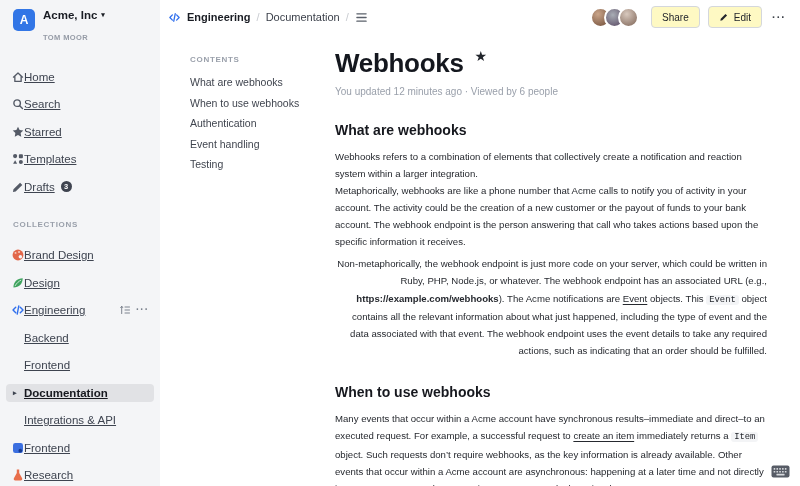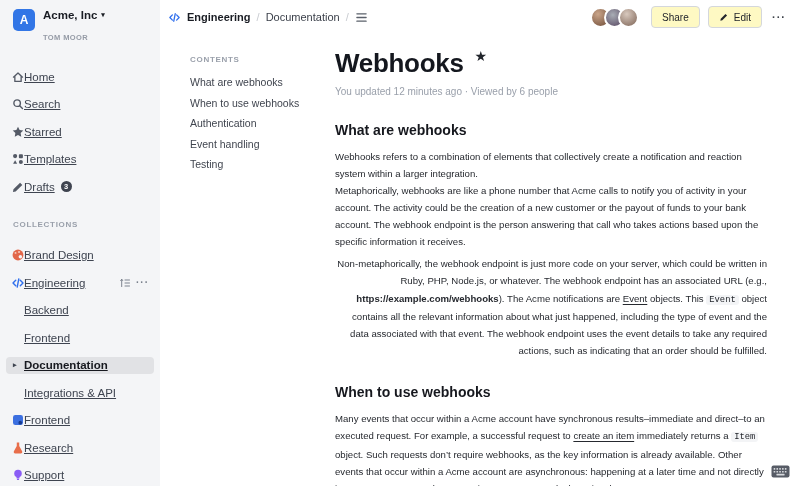--- a/index.html
+++ b/index.html
@@ -165,20 +165,29 @@
               <circle cx="8" cy="8" r="6.2" fill="#e2674a"></circle>
               <circle cx="10.7" cy="10" r="2" fill="#f4f5f7"></circle>
               <circle cx="5.2" cy="5.6" r="1.1" fill="#f6cfc4"></circle>
               <circle cx="9.2" cy="4.6" r="1.1" fill="#f6cfc4"></circle>
             </svg>
           </span>
           <span>Brand Design</span>
         </div>
         <div class="nav-item">
           <span class="icon">
+            <svg viewBox="0 0 16 16">
+              <path d="M2.8 13.2C2.8 6.8 7 3 13.4 2.7c-.2 6.5-4 10.4-10.6 10.5z" fill="#3fa45f"></path>
+              <path d="M4.5 11.5c2-3.5 4.5-5.5 7-6.8" stroke="#d9efe0" stroke-width="1" fill="none"></path>
+            </svg>
+          </span>
+          <span>Design</span>
+        </div>
+        <div class="nav-item">
+          <span class="icon">
             <svg viewBox="0 0 16 16" fill="none" stroke="#2f6fed" stroke-width="1.6" stroke-linecap="round" stroke-linejoin="round">
               <path d="M5.4 4.8 2.3 8l3.1 3.2M10.6 4.8 13.7 8l-3.1 3.2M8.9 3.4 7.1 12.6"></path>
             </svg>
           </span>
           <span>Engineering</span>
           <span class="trail">
             <span>
               <svg viewBox="0 0 16 16" fill="none" stroke="currentColor" stroke-width="1.3" stroke-linecap="round">
                 <path d="M8 4h6M8 8h6M8 12h6M3.6 3.2v9.6M3.6 3.2 2.2 4.8M3.6 3.2 5 4.8"></path>
               </svg>

